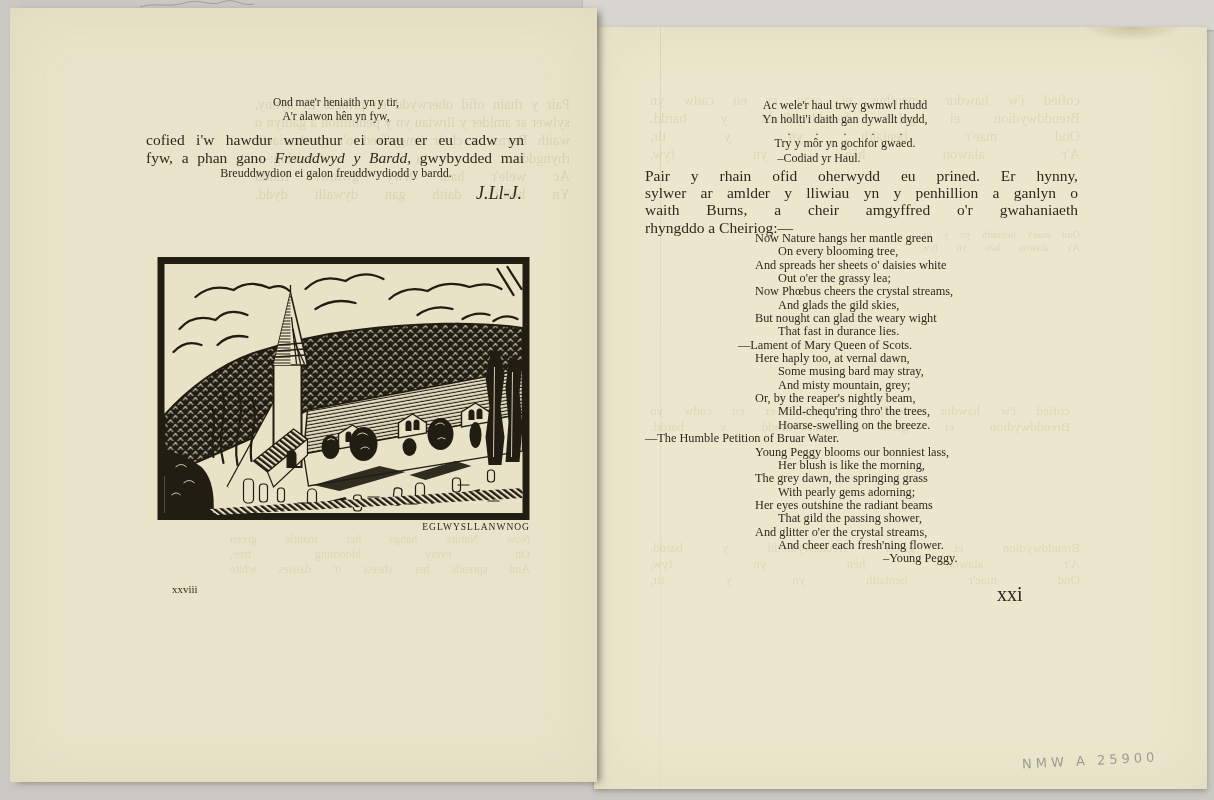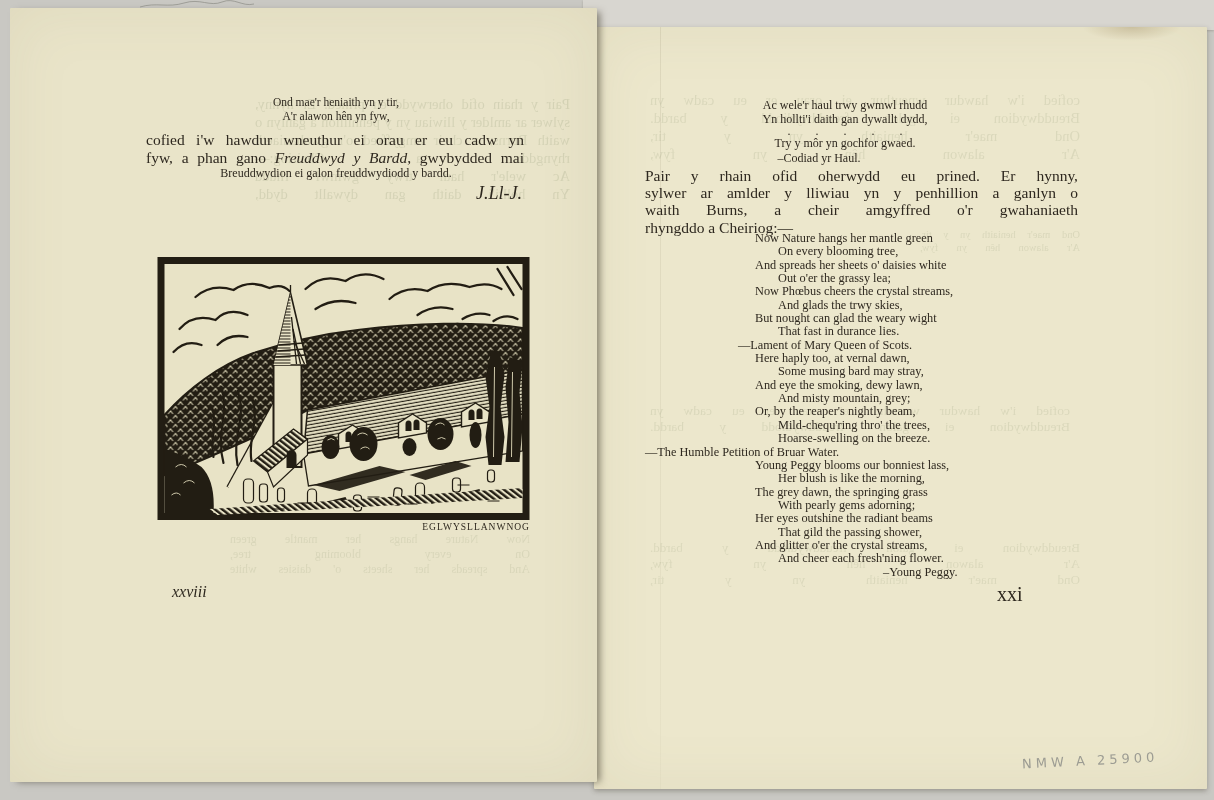--- a/index.html
+++ b/index.html
@@ -15,21 +15,21 @@
   .abs{position:absolute;}
   
   .lp-verse{left:138px;top:88px;width:376px;text-align:center;font-size:11.5px;line-height:13.5px;}
   .lp-body{left:136px;top:123px;width:378px;font-size:15.5px;line-height:17.5px;}
   .jline{text-align:justify;text-align-last:justify;}
   .ital{font-style:italic;}
   .lp-dedication{left:138px;top:158px;width:376px;text-align:center;font-size:12px;}
   .lp-sig{left:136px;top:175px;width:376px;text-align:right;font-style:italic;font-size:18px;padding-right:3px;}
   .lp-caption{left:147px;top:514px;width:373px;display:flex;justify-content:flex-end;
               font-size:9.5px;letter-spacing:1px;}
-  .lp-pagenum{left:162px;top:575px;font-size:16px;font-style:italic;}
+  .lp-pagenum{left:162px;top:575px;font-size:11px;}
   .engraving{left:147px;top:249px;width:373px;height:263px;}
   
   .rp-verse{left:106px;top:72px;width:290px;text-align:center;font-size:12px;line-height:13.5px;}
   .rp-dots{letter-spacing:11px;padding-left:11px;font-size:12px;line-height:11px;}
   .rp-verse-attr{text-align:center;padding-right:52px;line-height:14px;}
   .rp-para{left:51px;top:140px;width:433px;font-size:15.5px;line-height:17.2px;}
   .rp-para .last{text-align:left;text-align-last:left;}
   .rp-poems{left:51px;top:205px;width:433px;font-size:12.3px;line-height:13.35px;}
   .pl0{margin-left:110px;}
   .pl1{margin-left:133px;}
@@ -100,29 +100,28 @@
       <div class="jline last">rhyngddo a Cheiriog:—</div>
     </div>
 
     <div class="abs rp-poems">
       <div>
         <div class="pl0">Now Nature hangs her mantle green</div>
         <div class="pl1">On every blooming tree,</div>
         <div class="pl0">And spreads her sheets o' daisies white</div>
         <div class="pl1">Out o'er the grassy lea;</div>
         <div class="pl0">Now Phœbus cheers the crystal streams,</div>
-        <div class="pl1">And glads the trwy skies,</div>
+        <div class="pl1">And glads the gild skies,</div>
         <div class="pl0">But nought can glad the weary wight</div>
         <div class="pl1">That fast in durance lies.</div>
         <div class="pattr1">—Lament of Mary Queen of Scots.</div>
       </div>
       <div>
         <div class="pl0">Here haply too, at vernal dawn,</div>
         <div class="pl1">Some musing bard may stray,</div>
-        <div class="pl0">And eye the smoking, dewy lawn,</div>
         <div class="pl1">And misty mountain, grey;</div>
         <div class="pl0">Or, by the reaper's nightly beam,</div>
         <div class="pl1">Mild-chequ'ring thro' the trees,</div>
         <div class="pl1">Hoarse-swelling on the breeze.</div>
         <div class="pattr2">—The Humble Petition of Bruar Water.</div>
       </div>
       <div>
         <div class="pl0">Young Peggy blooms our bonniest lass,</div>
         <div class="pl1">Her blush is like the morning,</div>
         <div class="pl0">The grey dawn, the springing grass</div>

